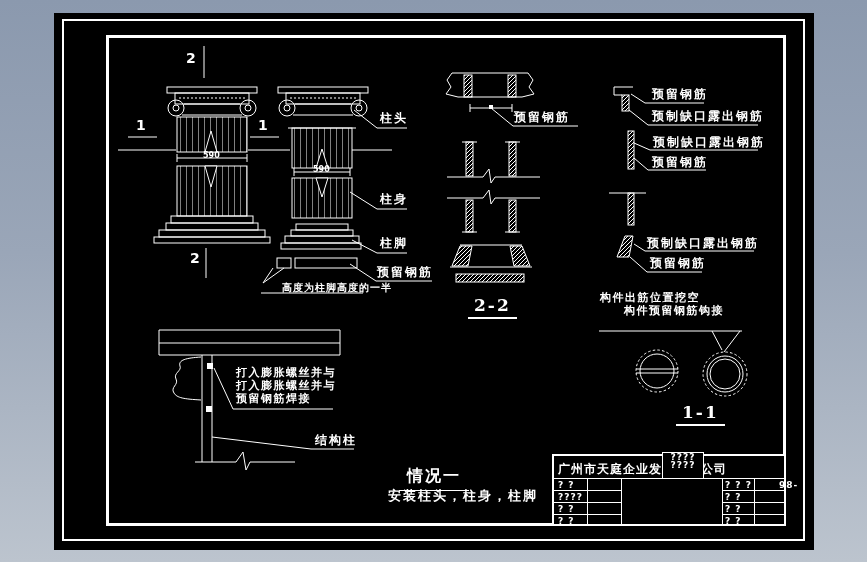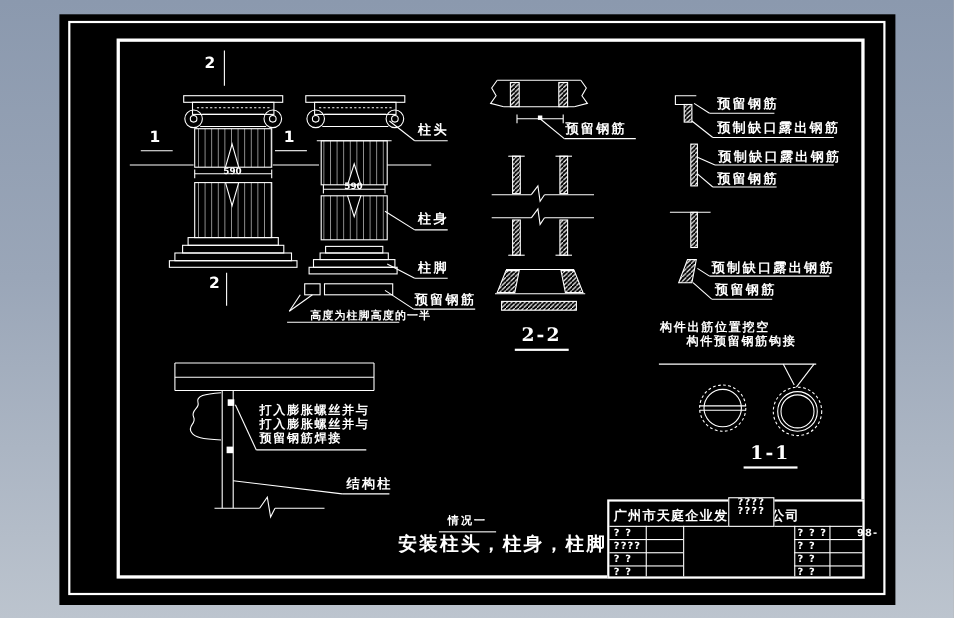--- a/index.html
+++ b/index.html
@@ -15,21 +15,21 @@
   svg.art{position:absolute;left:0;top:0;}
   .lbl{position:absolute;color:#fff;white-space:nowrap;font-weight:bold;
        font-size:12px;letter-spacing:2px;line-height:13px;}
   .lbl-sm{font-size:10px;letter-spacing:1px;font-weight:bold;}
   .lbl-xs{font-size:8px;letter-spacing:0;font-weight:bold;}
   .lbl-note{font-size:11px;letter-spacing:1.5px;line-height:13px;}
   .lbl-num{font-size:14px;letter-spacing:0;font-weight:bold;}
   .sec-title{position:absolute;color:#fff;font-family:"DejaVu Serif","Liberation Serif",serif;
        font-size:17px;letter-spacing:2px;font-weight:bold;
        border-bottom:2px solid #fff;padding:0 6px 2px 6px;}
-  .cap-title{position:absolute;color:#fff;font-size:10px;letter-spacing:2px;font-weight:bold;
+  .cap-title{position:absolute;color:#fff;font-size:16px;letter-spacing:2px;font-weight:bold;
        border-bottom:1.5px solid #fff;padding:0 8px 3px 8px;}
   
   .tblock{position:absolute;left:552px;top:454px;width:234px;height:72px;
           border:2px solid #fff;box-sizing:border-box;background:#000;}
   .tb-h{position:absolute;height:1px;background:#fff;}
   .tb-v{position:absolute;width:1px;background:#fff;}
   .tb-txt{position:absolute;color:#fff;font-size:9px;letter-spacing:1px;
           font-weight:bold;white-space:nowrap;line-height:10px;}
   .tb-company{position:absolute;left:4px;top:5px;color:#fff;font-size:12px;
           letter-spacing:1px;font-weight:bold;white-space:nowrap;}
@@ -234,21 +234,21 @@
 
   <div class="lbl lbl-note" style="left:600px;top:291px;">构件出筋位置挖空</div>
   <div class="lbl lbl-note" style="left:624px;top:304px;">构件预留钢筋钩接</div>
 
   <div class="lbl lbl-note" style="left:236px;top:366px;">打入膨胀螺丝并与</div>
   <div class="lbl lbl-note" style="left:236px;top:379px;">打入膨胀螺丝并与</div>
   <div class="lbl lbl-note" style="left:236px;top:392px;">预留钢筋焊接</div>
   <div class="lbl" style="left:315px;top:434px;">结构柱</div>
 
   <div class="cap-title" style="left:399px;top:466px;">情况一</div>
-  <div class="lbl" style="left:362px;top:489px;font-size:17px;">安装柱头，柱身，柱脚</div>
+  <div class="lbl" style="left:388px;top:489px;font-size:13px;">安装柱头，柱身，柱脚</div>
 
   <div class="tblock">
     <div class="tb-company">广州市天庭企业发展有限公司</div>
     <div class="tb-stamp">
       <div>????</div>
       <div style="margin-top:-1px;">????</div>
     </div>
     <div class="tb-h" style="left:0;top:22px;width:230px;"></div>
     <div class="tb-v" style="left:33px;top:22px;height:46px;"></div>
     <div class="tb-v" style="left:67px;top:22px;height:46px;"></div>

